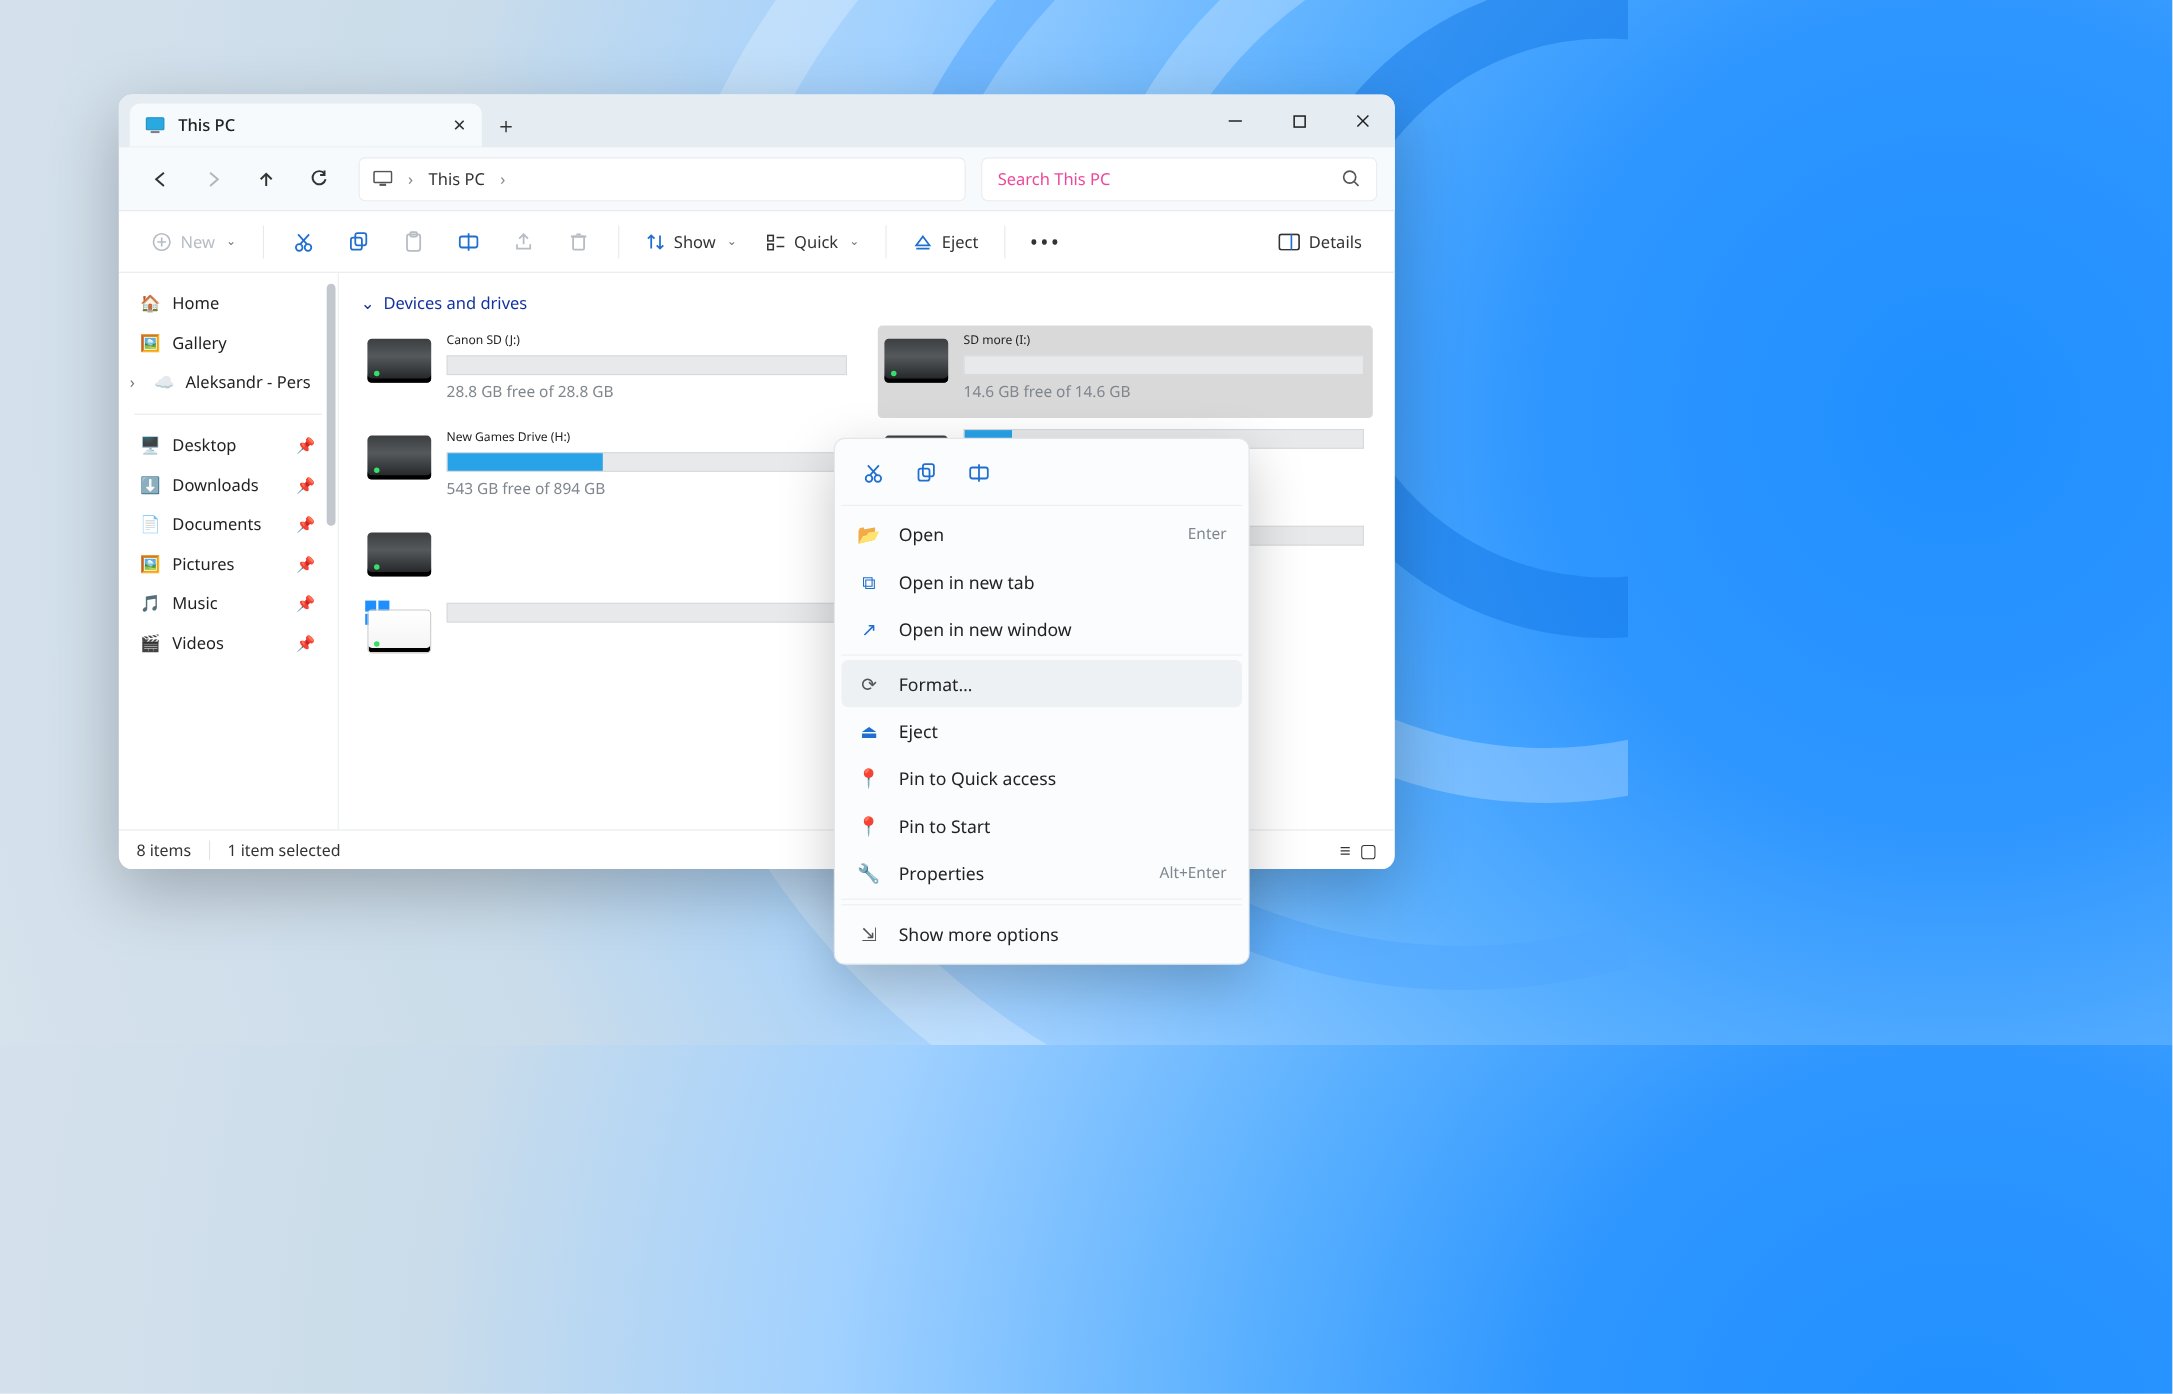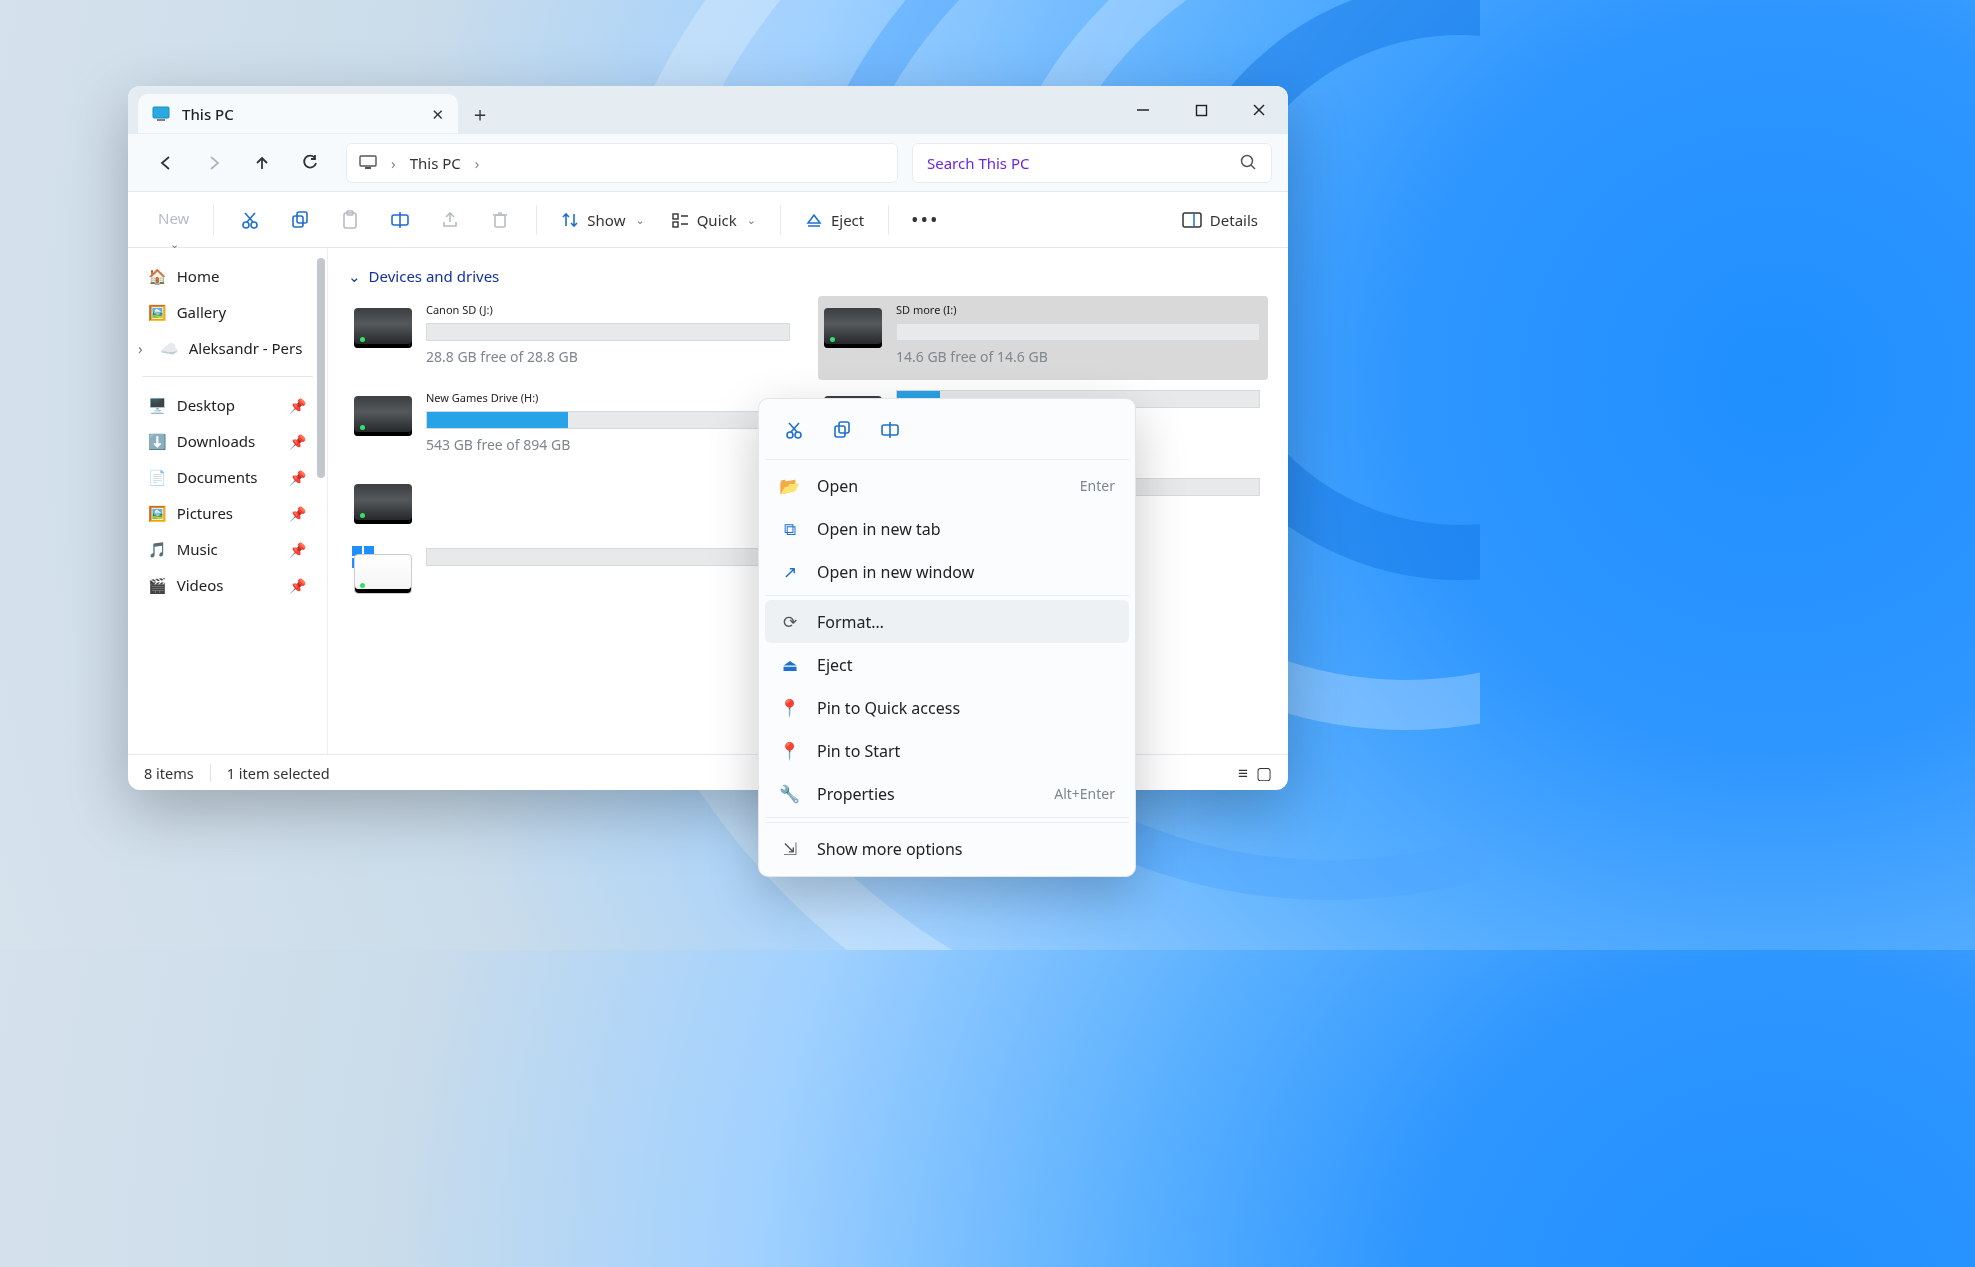--- a/index.html
+++ b/index.html
@@ -11,46 +11,46 @@
   
   .swirl { position:absolute; border-radius:50%; border: 40px solid rgba(255,255,255,.25); }
   .swirl.a { width:1400px; height:1400px; right:-500px; top:-300px; border-width:60px;}
   .swirl.b { width:1100px; height:1100px; right:-400px; top:-200px; border-color:rgba(77,166,255,.5);}
   .swirl.c { width:850px; height:850px; right:-350px; top:-120px; border-width:50px;}
   .swirl.d { width:600px; height:600px; right:-280px; top:-20px; border-color:rgba(20,120,230,.5); border-width:55px;}
 
   .window {
     position:absolute; left:108px; top:86px; width:1160px; height:704px;
     background:#fff; border-radius:12px; box-shadow: 0 20px 60px rgba(0,0,0,.25);
-    display:flex; flex-direction:column; overflow:hidden;margin-left:20px;
+    display:flex; flex-direction:column; overflow:hidden;
   }
   .titlebar { height:48px; background:#e5edf2; display:flex; align-items:flex-end; position:relative;}
   .tab {
     margin-left:10px; height:40px; background:#f7fafc; border-radius:10px 10px 0 0;
     display:flex; align-items:center; padding:0 14px; gap:12px; min-width:320px;
     box-shadow: 0 -1px 0 rgba(0,0,0,.04) inset;
   }
   .tab .title { font-size:15px; color:#222; font-weight:500;}
   .tab .close { margin-left:auto; color:#333; font-size:15px; cursor:pointer;}
   .newtab { width:44px; height:40px; display:flex; align-items:center; justify-content:center; color:#333; font-size:20px; cursor:pointer;}
   .win-controls { position:absolute; right:0; top:0; height:48px; display:flex; }
   .win-btn { width:58px; display:flex; align-items:center; justify-content:center; color:#222; font-size:14px; cursor:pointer;}
 
   .navrow { height:58px; background:#f7fafc; display:flex; align-items:center; padding: 0 16px; gap:4px; border-bottom:1px solid #e6e9ec;}
   .nav-btn { width:44px; height:40px; display:flex; align-items:center; justify-content:center; color:#333; border-radius:6px; cursor:pointer;}
   .nav-btn.disabled { color:#b0b6bb; cursor:default;}
   .breadcrumb { flex:1; margin:0 10px; height:40px; background:#fff; border:1px solid #e9ecef; border-radius:6px; display:flex; align-items:center; padding:0 12px; gap:14px; color:#333; font-size:15px;}
   .bc-sep { color:#888;}
-  .searchbox { width:360px; height:40px; background:#fff; border:1px solid #e9ecef; border-radius:6px; display:flex; align-items:center; padding:0 14px; color:#6d28d9;}
+  .searchbox { width:360px; height:40px; background:#fff; border:1px solid #e9ecef; border-radius:6px; display:flex; align-items:center; padding:0 14px; color:#ec4899;}
   .searchbox .ph { flex:1; font-size:15px;}
 
   .toolbar { height:56px; display:flex; align-items:center; padding:0 20px; gap:6px; border-bottom:1px solid #e6e9ec; color:#333; font-size:15px;}
   .tbtn { height:40px; padding:0 10px; display:flex; align-items:center; gap:8px; border-radius:6px; cursor:pointer;}
   .tbtn.icon-only { width:44px; justify-content:center; padding:0;}
-  .tbtn.disabled { color:#b6bcc2;flex-direction:column;}
+  .tbtn.disabled { color:#b6bcc2;}
   .tsep { width:1px; height:30px; background:#e6e9ec; margin:0 8px;}
   .toolbar .spacer { flex:1; }
   .chev { font-size:11px; color:#777; margin-left:2px;}
 
   .body { flex:1; display:flex; overflow:hidden; position:relative;}
   .sidebar { width:200px; border-right:1px solid #eceff2; padding:10px 6px; overflow-y:auto; position:relative;}
   .sidebar::after{ content:""; position:absolute; right:2px; top:10px; width:8px; height:220px; background:#c1c7cd; border-radius:4px;}
   .nav-item { display:flex; align-items:center; gap:10px; padding:8px 14px; border-radius:6px; color:#222; font-size:15px; cursor:pointer;}
   .nav-item .pin { margin-left:auto; color:#9aa1a8; font-size:14px;}
   .nav-item .expander{ color:#777; width:12px; margin-left:-10px;}

